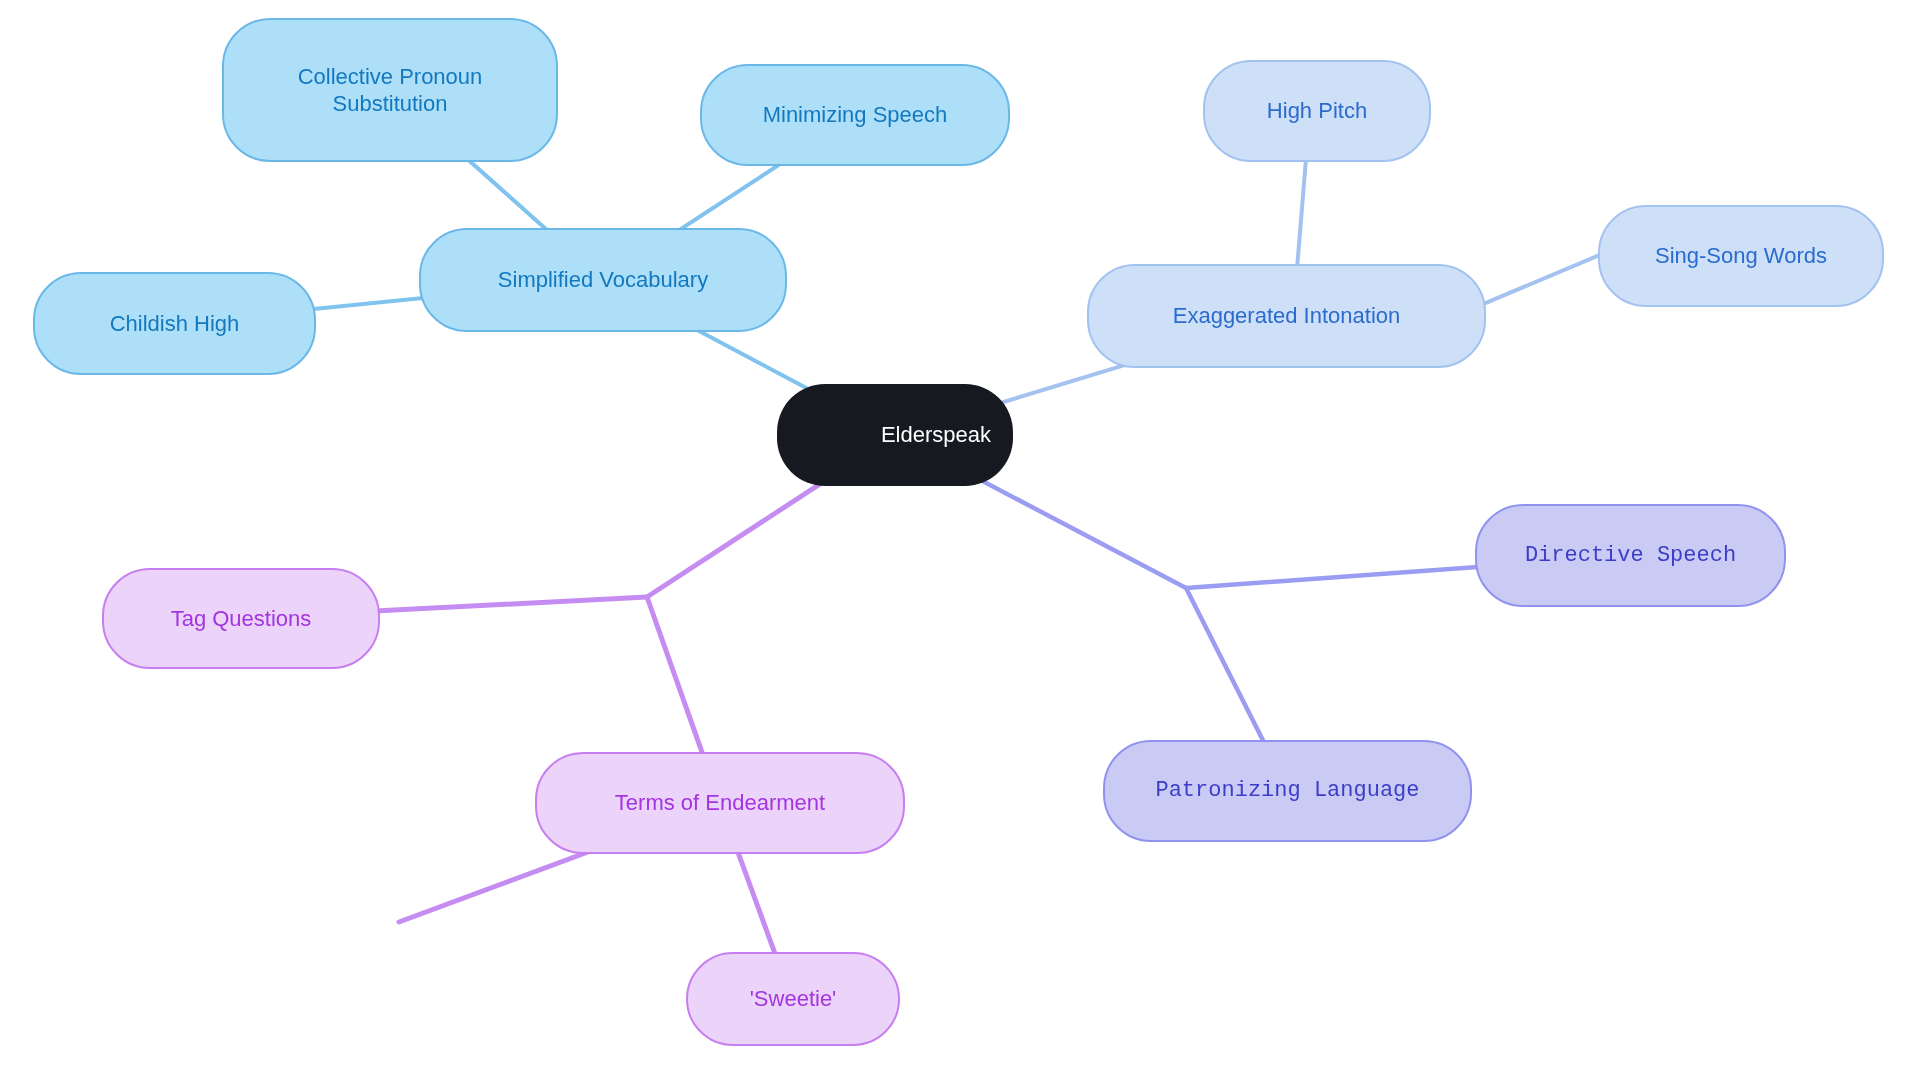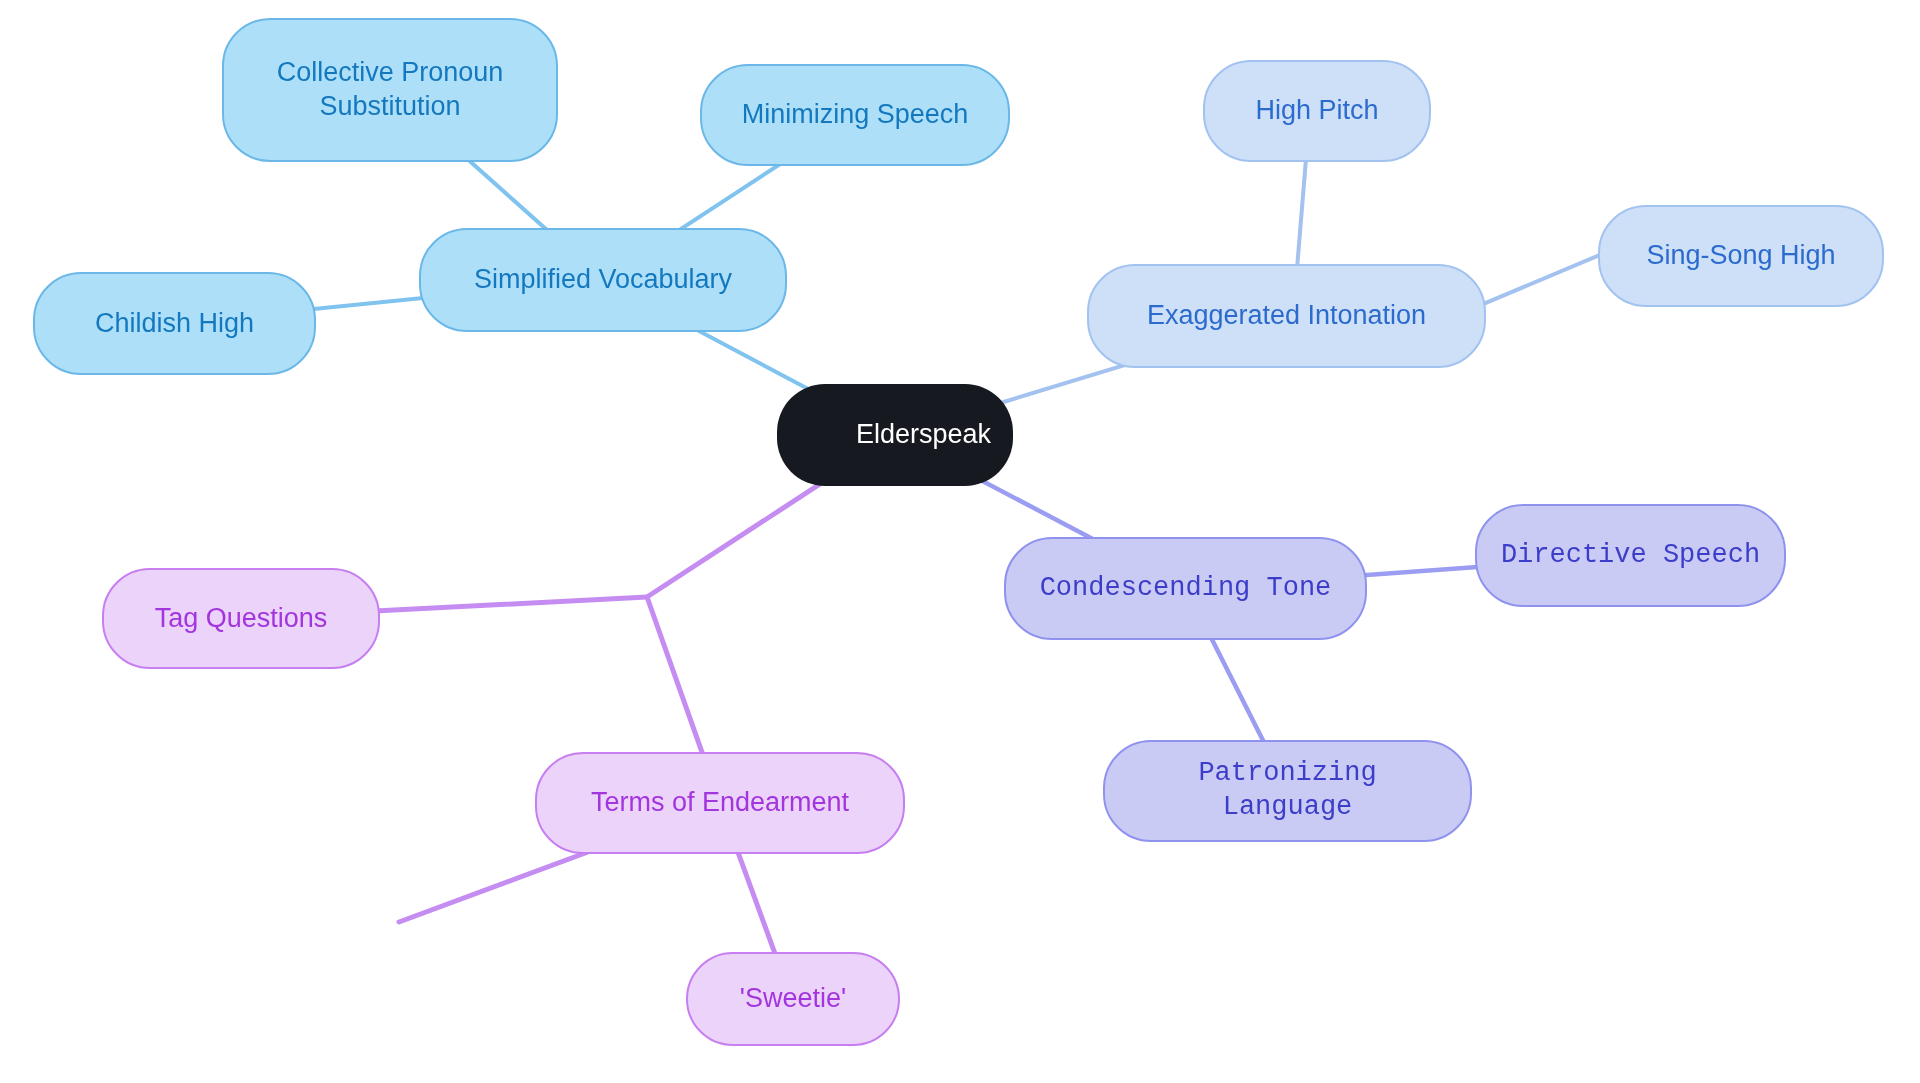--- a/index.html
+++ b/index.html
@@ -28,21 +28,21 @@
 
   .node {
     position: absolute;
     z-index: 1;
     box-sizing: border-box;
     display: flex;
     align-items: center;
     justify-content: center;
     text-align: center;
     border-radius: 48px;
-    font-size: 27px;
+    font-size: 22px;
     line-height: 1.25;
     padding: 8px 22px;
     cursor: default;
   }
   .node.root {
     background: var(--root-fill);
     color: var(--root-text);
     border: none;
     justify-content: flex-end;
   }
@@ -112,26 +112,23 @@
     <span>Childish High</span>
   </div>
 
   <div class="node peri" style="left:1087px;top:264px;width:399px;height:104px">
     <span>Exaggerated Intonation</span>
   </div>
   <div class="node peri" style="left:1203px;top:60px;width:228px;height:102px">
     <span>High Pitch</span>
   </div>
   <div class="node peri" style="left:1598px;top:205px;width:286px;height:102px">
-    <span>Sing-Song High</span>
+    <span>Sing-Song Words</span>
   </div>
 
-  <div class="node lav" style="left:1004px;top:537px;width:363px;height:103px">
-    <span>Condescending Tone</span>
-  </div>
   <div class="node lav" style="left:1475px;top:504px;width:311px;height:103px">
     <span>Directive Speech</span>
   </div>
   <div class="node lav" style="left:1103px;top:740px;width:369px;height:102px">
     <span>Patronizing Language</span>
   </div>
 
   <div class="node pink" style="left:102px;top:568px;width:278px;height:101px">
     <span>Tag Questions</span>
   </div>

